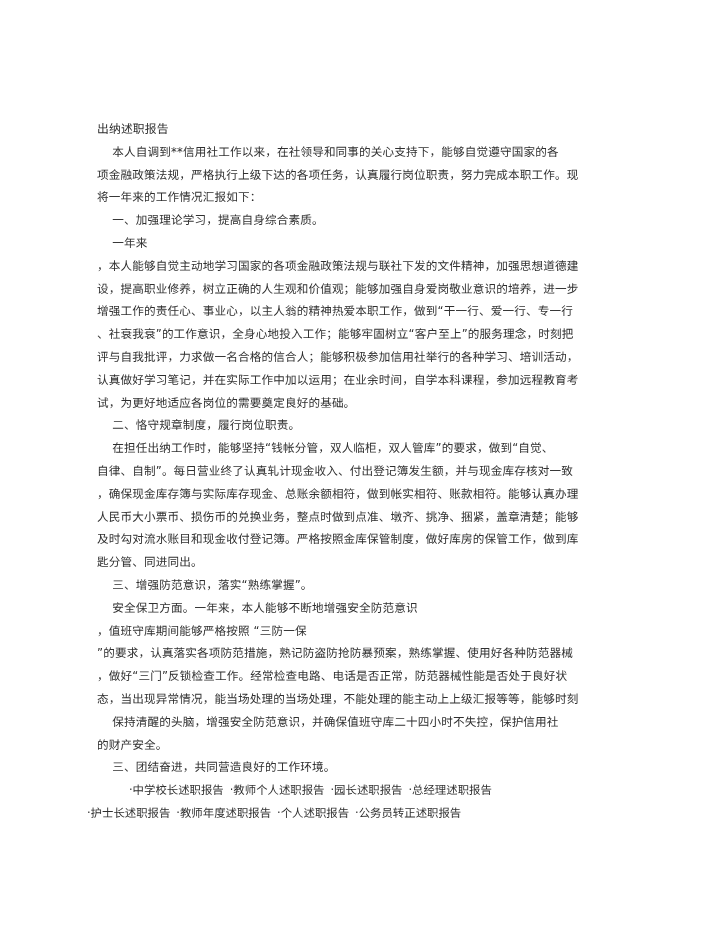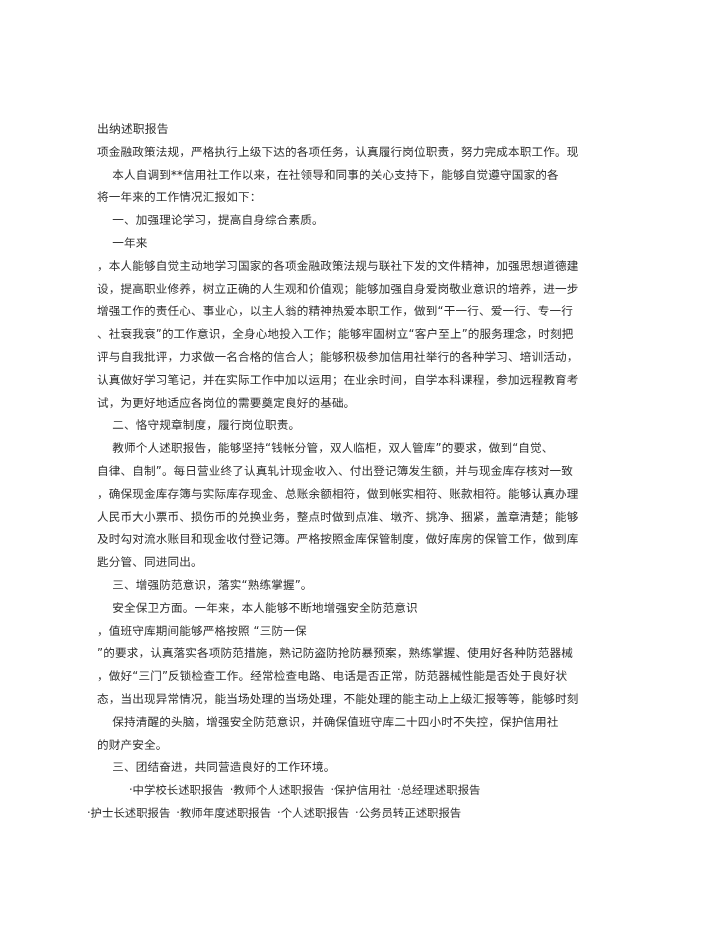--- a/index.html
+++ b/index.html
@@ -63,47 +63,47 @@
     width: 6px;
   }
 </style>
 </head>
 <body>
 
 <div class="page">
   <div class="doc-body">
 
     <div class="line title">出纳述职报告</div>
+    <div class="line">    本人自调到**信用社工作以来，在社领导和同事的关心支持下，能够自觉遵守国家的各</div>
     <div class="line">项金融政策法规，严格执行上级下达的各项任务，认真履行岗位职责，努力完成本职工作。现</div>
-    <div class="line">    本人自调到**信用社工作以来，在社领导和同事的关心支持下，能够自觉遵守国家的各</div>
     <div class="line">将一年来的工作情况汇报如下：</div>
     <div class="line">    一、加强理论学习，提高自身综合素质。</div>
     <div class="line">    一年来</div>
     <div class="line">，本人能够自觉主动地学习国家的各项金融政策法规与联社下发的文件精神，加强思想道德建</div>
     <div class="line">设，提高职业修养，树立正确的人生观和价值观；能够加强自身爱岗敬业意识的培养，进一步</div>
     <div class="line">增强工作的责任心、事业心，以主人翁的精神热爱本职工作，做到“干一行、爱一行、专一行</div>
     <div class="line">、社衰我衰”的工作意识，全身心地投入工作；能够牢固树立“客户至上”的服务理念，时刻把</div>
     <div class="line">评与自我批评，力求做一名合格的信合人；能够积极参加信用社举行的各种学习、培训活动，</div>
     <div class="line">认真做好学习笔记，并在实际工作中加以运用；在业余时间，自学本科课程，参加远程教育考</div>
     <div class="line">试，为更好地适应各岗位的需要奠定良好的基础。</div>
     <div class="line">    二、恪守规章制度，履行岗位职责。</div>
-    <div class="line">    教师个人述职报告，能够坚持“钱帐分管，双人临柜，双人管库”的要求，做到“自觉、</div>
+    <div class="line">    在担任出纳工作时，能够坚持“钱帐分管，双人临柜，双人管库”的要求，做到“自觉、</div>
     <div class="line">自律、自制”。每日营业终了认真轧计现金收入、付出登记簿发生额，并与现金库存核对一致</div>
     <div class="line">，确保现金库存簿与实际库存现金、总账余额相符，做到帐实相符、账款相符。能够认真办理</div>
     <div class="line">人民币大小票币、损伤币的兑换业务，整点时做到点准、墩齐、挑净、捆紧，盖章清楚；能够</div>
     <div class="line">及时勾对流水账目和现金收付登记簿。严格按照金库保管制度，做好库房的保管工作，做到库</div>
     <div class="line">匙分管、同进同出。</div>
     <div class="line">    三、增强防范意识，落实“熟练掌握”。</div>
     <div class="line">    安全保卫方面。一年来，本人能够不断地增强安全防范意识</div>
     <div class="line">，值班守库期间能够严格按照 “三防一保</div>
     <div class="line">”的要求，认真落实各项防范措施，熟记防盗防抢防暴预案，熟练掌握、使用好各种防范器械</div>
     <div class="line">，做好“三门”反锁检查工作。经常检查电路、电话是否正常，防范器械性能是否处于良好状</div>
     <div class="line">态，当出现异常情况，能当场处理的当场处理，不能处理的能主动上上级汇报等等，能够时刻</div>
     <div class="line">    保持清醒的头脑，增强安全防范意识，并确保值班守库二十四小时不失控，保护信用社</div>
     <div class="line">的财产安全。</div>
     <div class="line">    三、团结奋进，共同营造良好的工作环境。</div>
 
-    <div class="links-line row-a"><a class="link-item" href="#">·中学校长述职报告</a><span class="sep"> </span><a class="link-item" href="#">·教师个人述职报告</a><span class="sep"> </span><a class="link-item" href="#">·保护信用社</a><span class="sep"> </span><a class="link-item" href="#">·总经理述职报告</a></div>
+    <div class="links-line row-a"><a class="link-item" href="#">·中学校长述职报告</a><span class="sep"> </span><a class="link-item" href="#">·教师个人述职报告</a><span class="sep"> </span><a class="link-item" href="#">·园长述职报告</a><span class="sep"> </span><a class="link-item" href="#">·总经理述职报告</a></div>
 
     <div class="links-line row-b"><a class="link-item" href="#">·护士长述职报告</a><span class="sep"> </span><a class="link-item" href="#">·教师年度述职报告</a><span class="sep"> </span><a class="link-item" href="#">·个人述职报告</a><span class="sep"> </span><a class="link-item" href="#">·公务员转正述职报告</a></div>
 
   </div>
 </div>
 
 </body></html>

